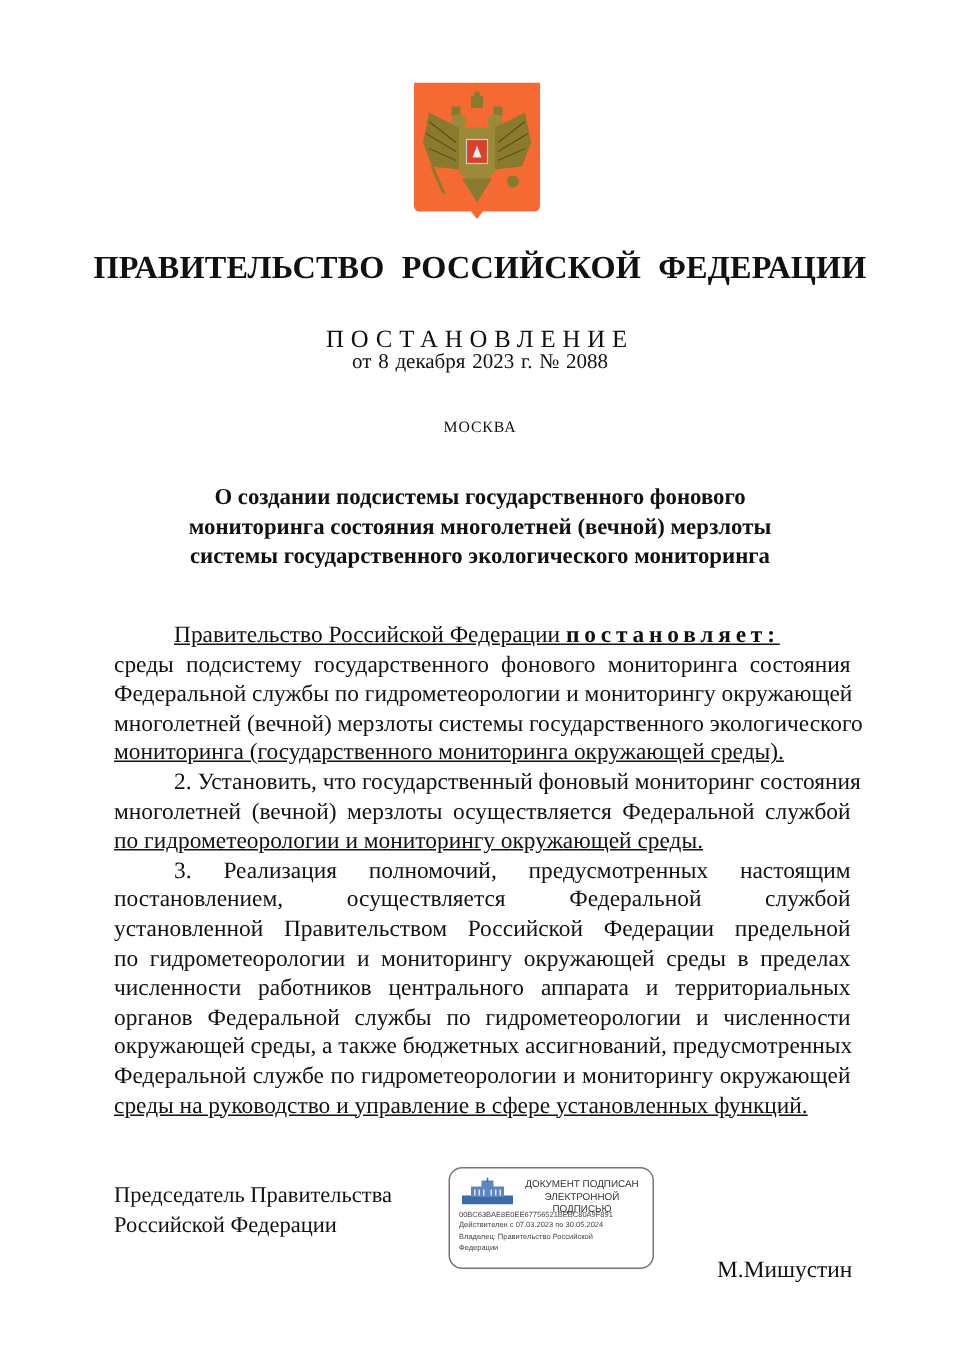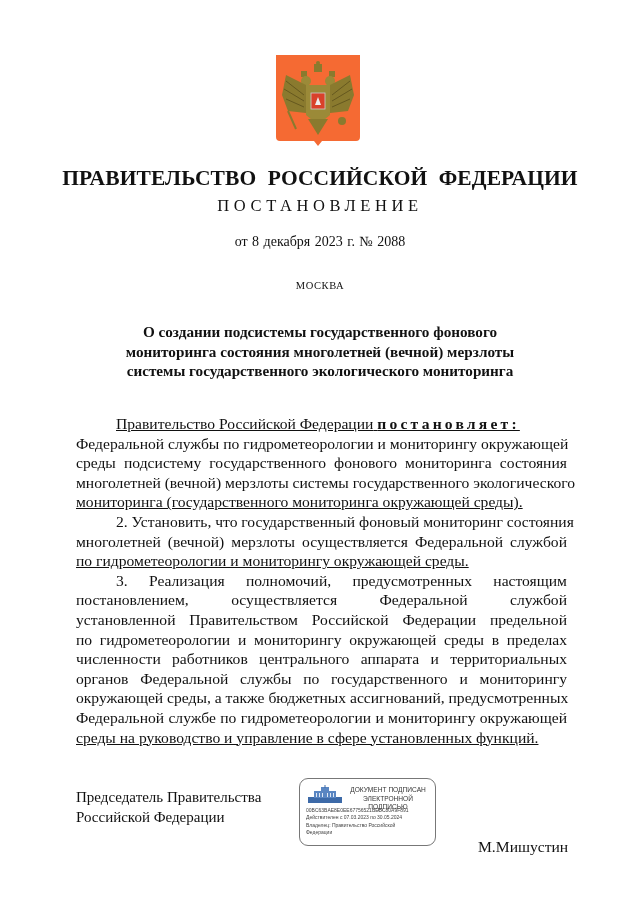--- a/index.html
+++ b/index.html
@@ -1,21 +1,21 @@
 <!DOCTYPE html>
 <html><head>
 <meta charset="utf-8">
 <style>
   html,body{margin:0;padding:0;background:#fff;}
   body{width:640px;height:905px;position:relative;overflow:hidden;font-family:"Liberation Serif","DejaVu Serif",serif;color:#111;}
   .abs{position:absolute;}
   .center{left:0;width:640px;text-align:center;}
   #emblem{left:276px;top:55px;width:84px;height:92px;}
   #gov-title{top:166px;font-weight:bold;font-size:21.5px;word-spacing:6px;letter-spacing:0.1px;}
-  #doc-type{top:196px;font-size:16.5px;letter-spacing:4.6px;}
+  #doc-type{top:216px;font-size:16.5px;letter-spacing:4.6px;}
   #doc-date{top:234px;font-size:14px;word-spacing:1px;}
   #doc-city{top:280px;font-size:10.5px;letter-spacing:0.6px;}
   #doc-subject{top:322px;font-weight:bold;font-size:15.2px;line-height:19.5px;}
   #doc-subject span{display:block;}
   #body{left:76px;top:414px;width:491px;font-size:15.6px;line-height:19.6px;}
   .line{display:block;text-align:justify;text-align-last:justify;white-space:nowrap;height:19.6px;}
   .line.last{text-align-last:left;text-decoration:underline;}
   .ind{padding-left:40px;}
   .spaced{font-weight:bold;letter-spacing:3.2px;}
   #sign-left{left:76px;top:788px;width:196px;text-align:left;font-size:15px;line-height:19.6px;}
@@ -74,39 +74,39 @@
   <span>системы государственного экологического мониторинга</span>
 </div>
 
 <div id="body" class="abs">
   <div class="line last ind">
     <span>Правительство Российской Федерации</span>
     <span class="spaced">постановляет:</span>
   </div>
 
   <div>
+    <span class="line">среды подсистему государственного фонового мониторинга состояния</span>
     <span class="line">Федеральной службы по гидрометеорологии и мониторингу окружающей</span>
-    <span class="line">среды подсистему государственного фонового мониторинга состояния</span>
     <span class="line">многолетней (вечной) мерзлоты системы государственного экологического</span>
     <span class="line last">мониторинга (государственного мониторинга окружающей среды).</span>
   </div>
 
   <div>
     <span class="line ind">2. Установить, что государственный фоновый мониторинг состояния</span>
     <span class="line">многолетней (вечной) мерзлоты осуществляется Федеральной службой</span>
     <span class="line last">по гидрометеорологии и мониторингу окружающей среды.</span>
   </div>
 
   <div>
     <span class="line ind">3. Реализация полномочий, предусмотренных настоящим</span>
     <span class="line">постановлением, осуществляется Федеральной службой</span>
     <span class="line">установленной Правительством Российской Федерации предельной</span>
     <span class="line">по гидрометеорологии и мониторингу окружающей среды в пределах</span>
     <span class="line">численности работников центрального аппарата и территориальных</span>
-    <span class="line">органов Федеральной службы по государственного и мониторингу</span>
+    <span class="line">органов Федеральной службы по гидрометеорологии и численности</span>
     <span class="line">окружающей среды, а также бюджетных ассигнований, предусмотренных</span>
     <span class="line">Федеральной службе по гидрометеорологии и мониторингу окружающей</span>
     <span class="line last">среды на руководство и управление в сфере установленных функций.</span>
   </div>
 </div>
 
 <div id="sign-left" class="abs">
   <div>Председатель Правительства</div>
   <div>Российской Федерации</div>
 </div>

